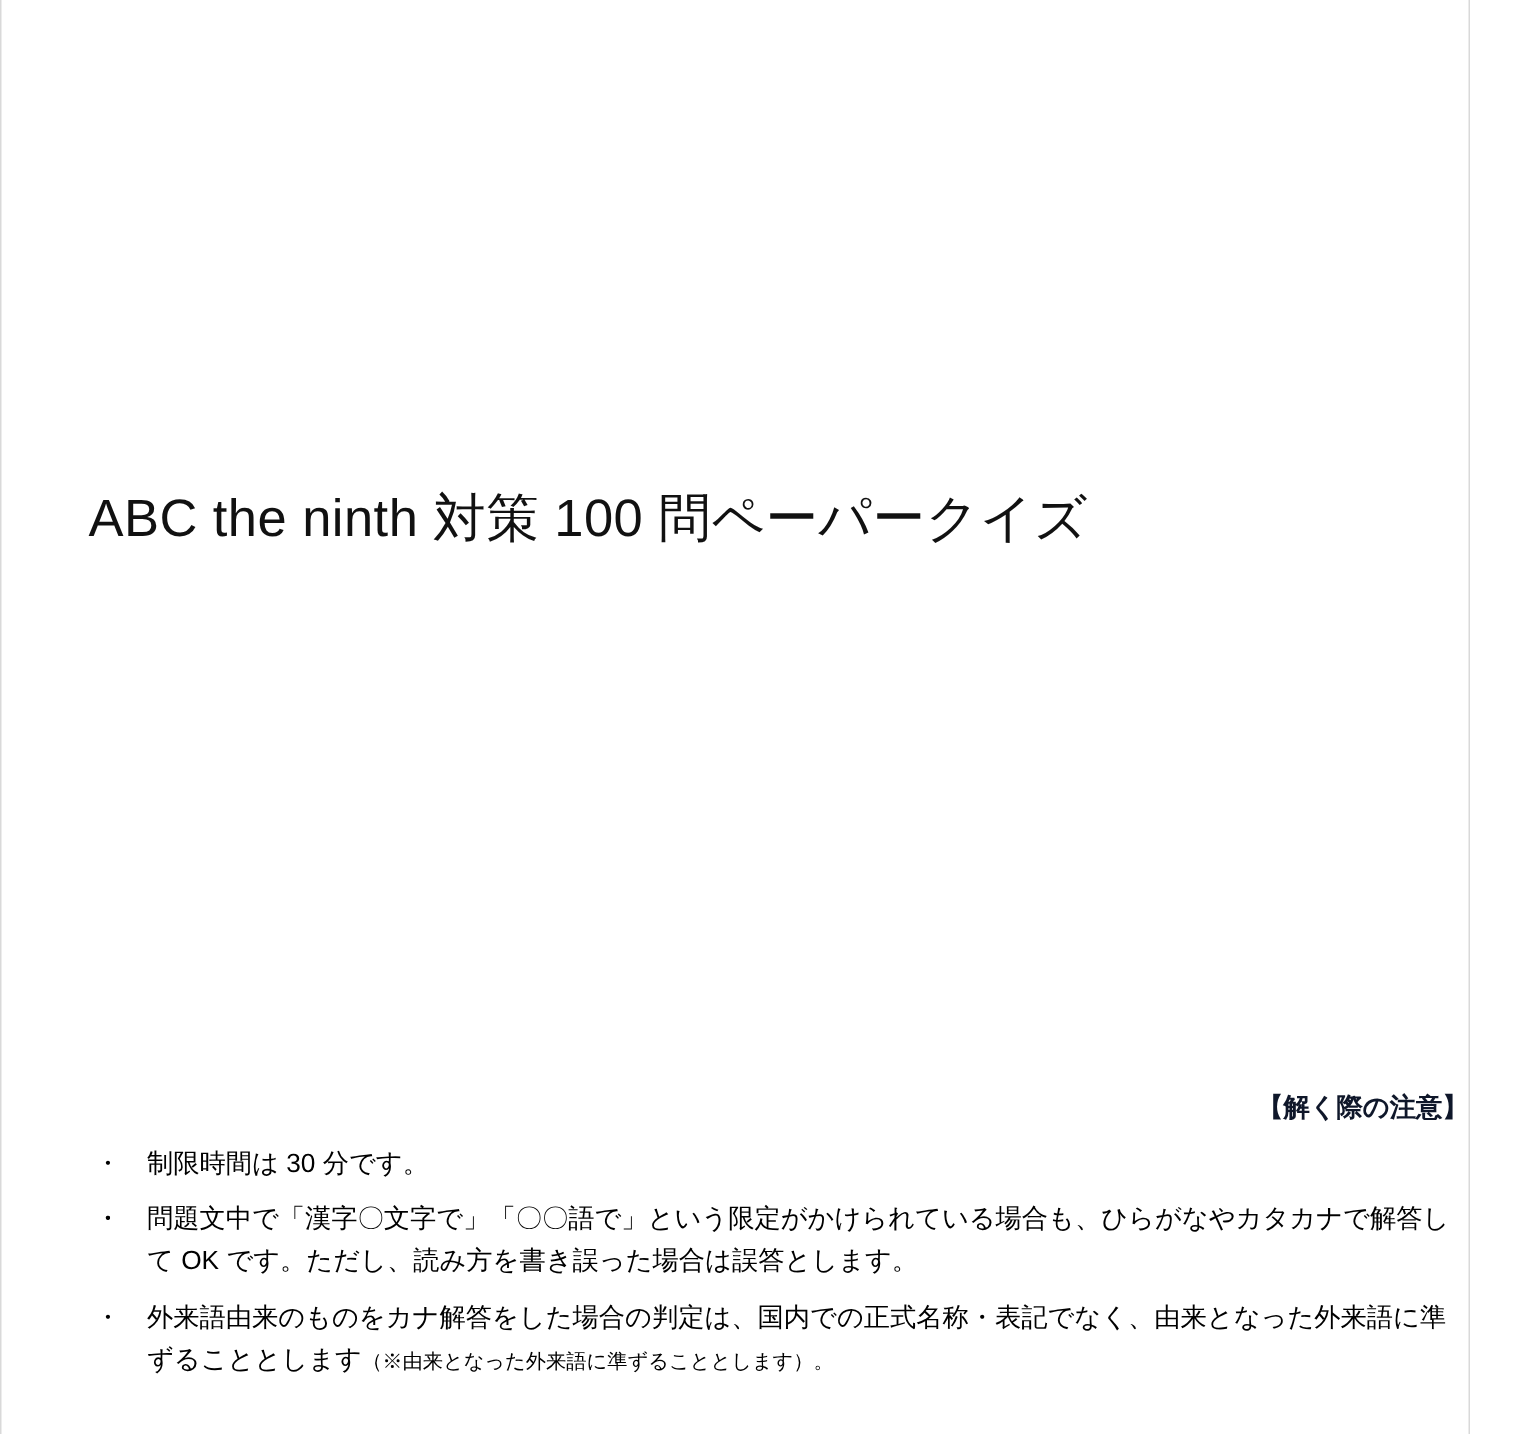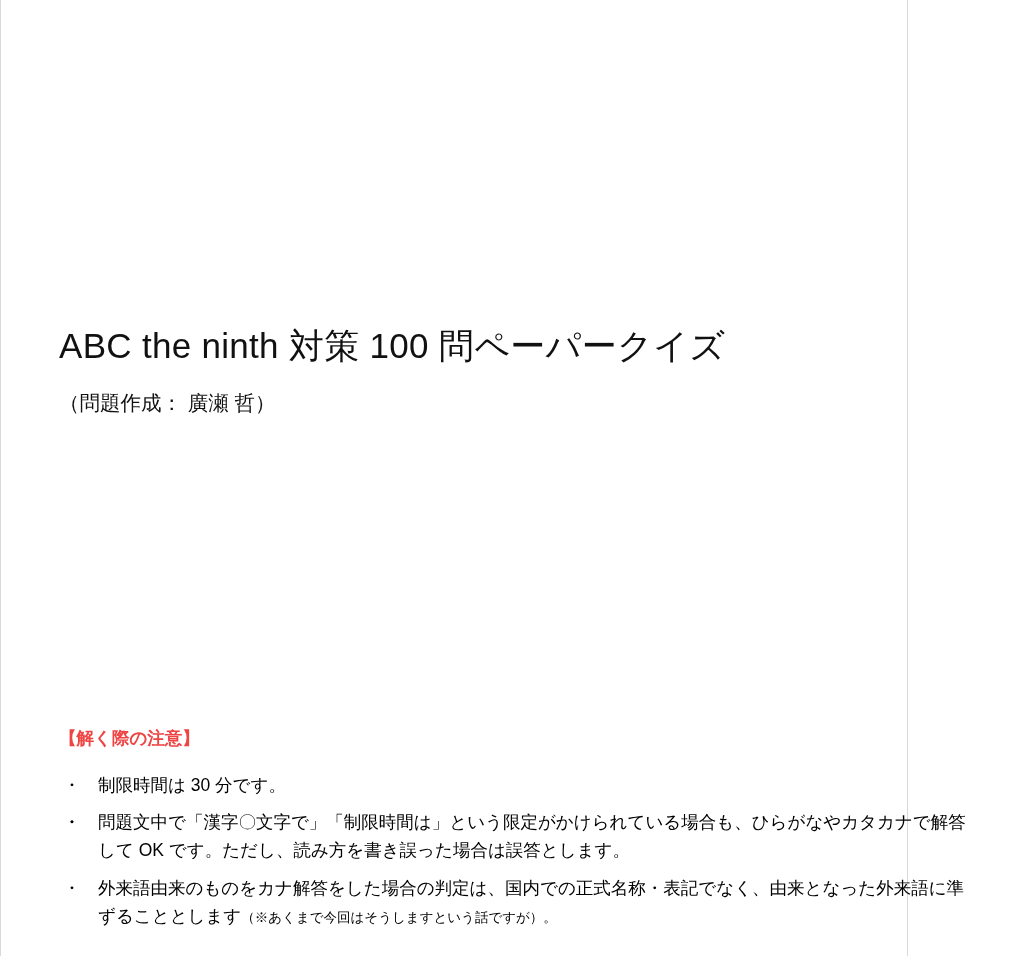--- a/index.html
+++ b/index.html
@@ -9,21 +9,21 @@
   }
   body {
     width: 1024px;
     height: 956px;
     overflow: hidden;
     font-family: "Liberation Sans", sans-serif;
     color: #000000;
   }
   .page {
     position: relative;
-    width: 908px;
+    width: 980px;
     height: 956px;
     background: #ffffff;
     box-sizing: border-box;
   }
   
   .page-edge-left,
   .page-edge-right {
     position: absolute;
     top: 0;
     width: 1px;
@@ -60,25 +60,26 @@
   }
 
   .notes {
     position: absolute;
     left: 59px;
     top: 726px;
     width: 920px;
   }
 
   .notes-heading {
-    margin: 0 0 20px 0;
+    margin: 0 0 10px 0;
     font-size: 17.5px;
     font-weight: 700;
     line-height: 1.4;
-    color: #ef4444;
+    color: #0f172a;
+    text-align: right;
   }
 
   ul.notes-list {
     list-style: none;
     margin: 0;
     padding: 0;
   }
 
   ul.notes-list li {
     position: relative;
@@ -104,36 +105,35 @@
 </style>
 </head>
 <body>
 
 <div class="page">
   <div class="page-edge-left"></div>
   <div class="page-edge-right"></div>
 
   <div class="content">
     <h1 class="doc-title">ABC the ninth 対策 100 問ペーパークイズ</h1>
-    <p class="doc-byline">（問題作成： 廣瀬 哲）</p>
   </div>
 
   <div class="notes">
     <div class="notes-heading">【解く際の注意】</div>
     <ul class="notes-list">
       <li>
         <span class="bullet">・</span>
         <span>制限時間は 30 分です。</span>
       </li>
       <li>
         <span class="bullet">・</span>
       </li>
       <li>
         <span class="bullet">・</span>
-        <span>問題文中で「漢字〇文字で」「制限時間は」という限定がかけられている場合も、ひらがなやカタカナで解答して OK です。ただし、読み方を書き誤った場合は誤答とします。</span>
+        <span>問題文中で「漢字〇文字で」「〇〇語で」という限定がかけられている場合も、ひらがなやカタカナで解答して OK です。ただし、読み方を書き誤った場合は誤答とします。</span>
       </li>
       <li>
         <span class="bullet">・</span>
-        <span>外来語由来のものをカナ解答をした場合の判定は、国内での正式名称・表記でなく、由来となった外来語に準ずることとします</span><span class="small-note">（※あくまで今回はそうしますという話ですが）。</span>
+        <span>外来語由来のものをカナ解答をした場合の判定は、国内での正式名称・表記でなく、由来となった外来語に準ずることとします</span><span class="small-note">（※由来となった外来語に準ずることとします）。</span>
       </li>
     </ul>
   </div>
 </div>
 
 </body></html>

